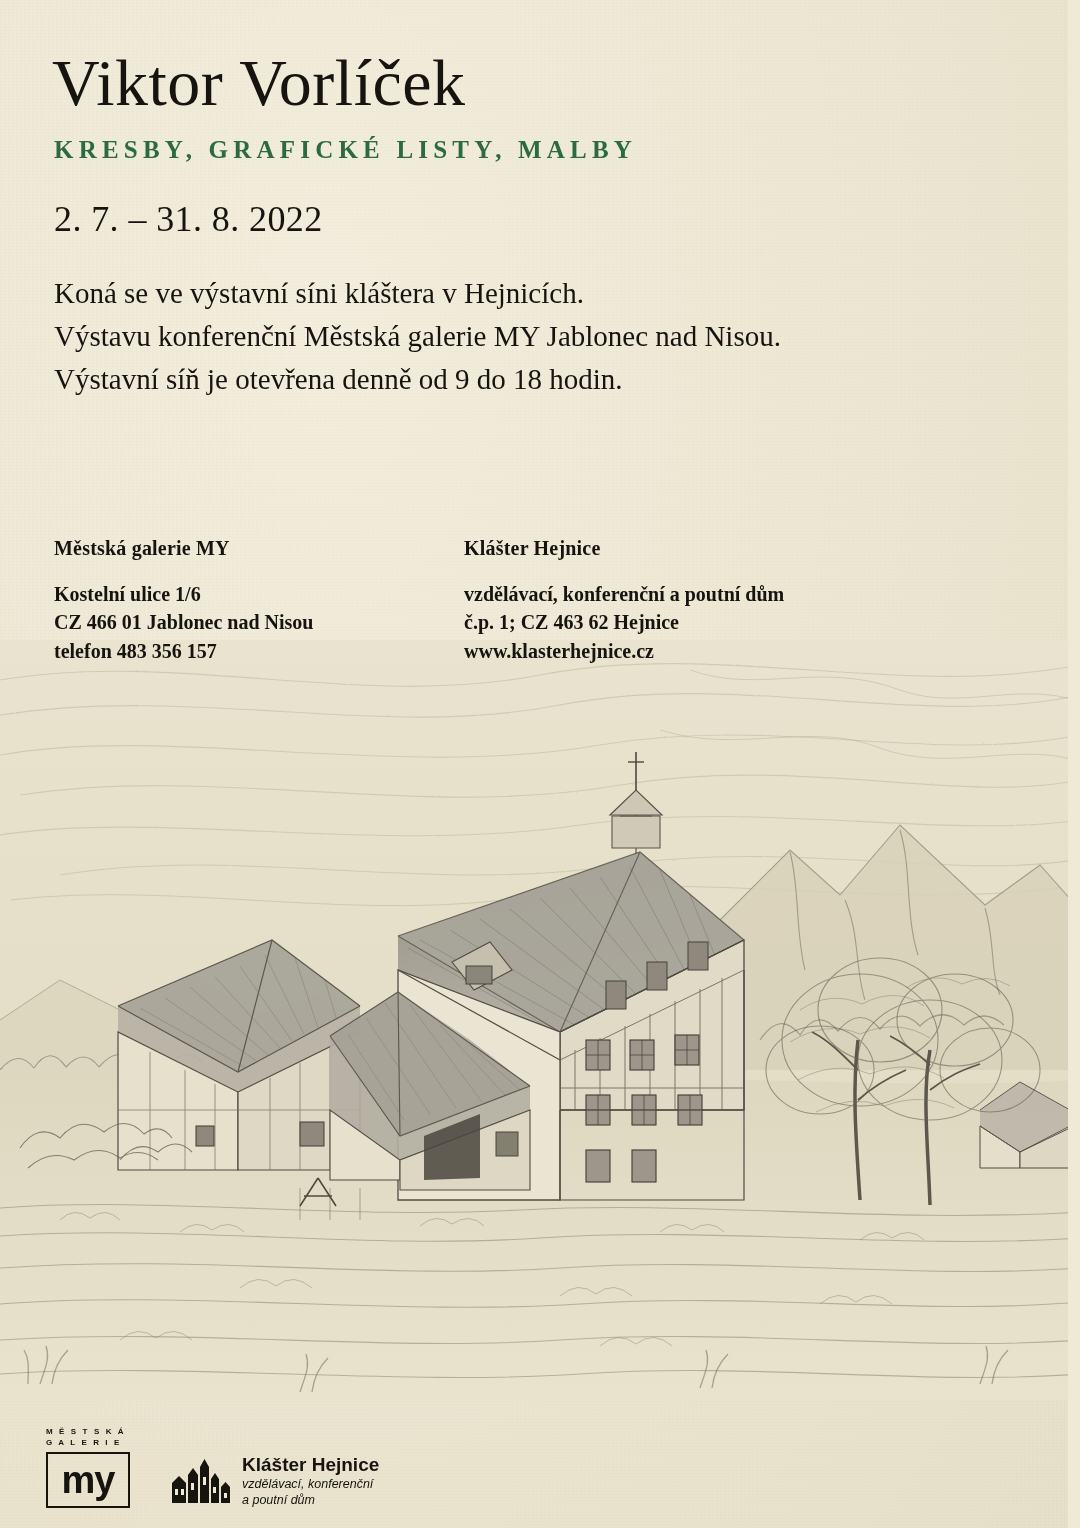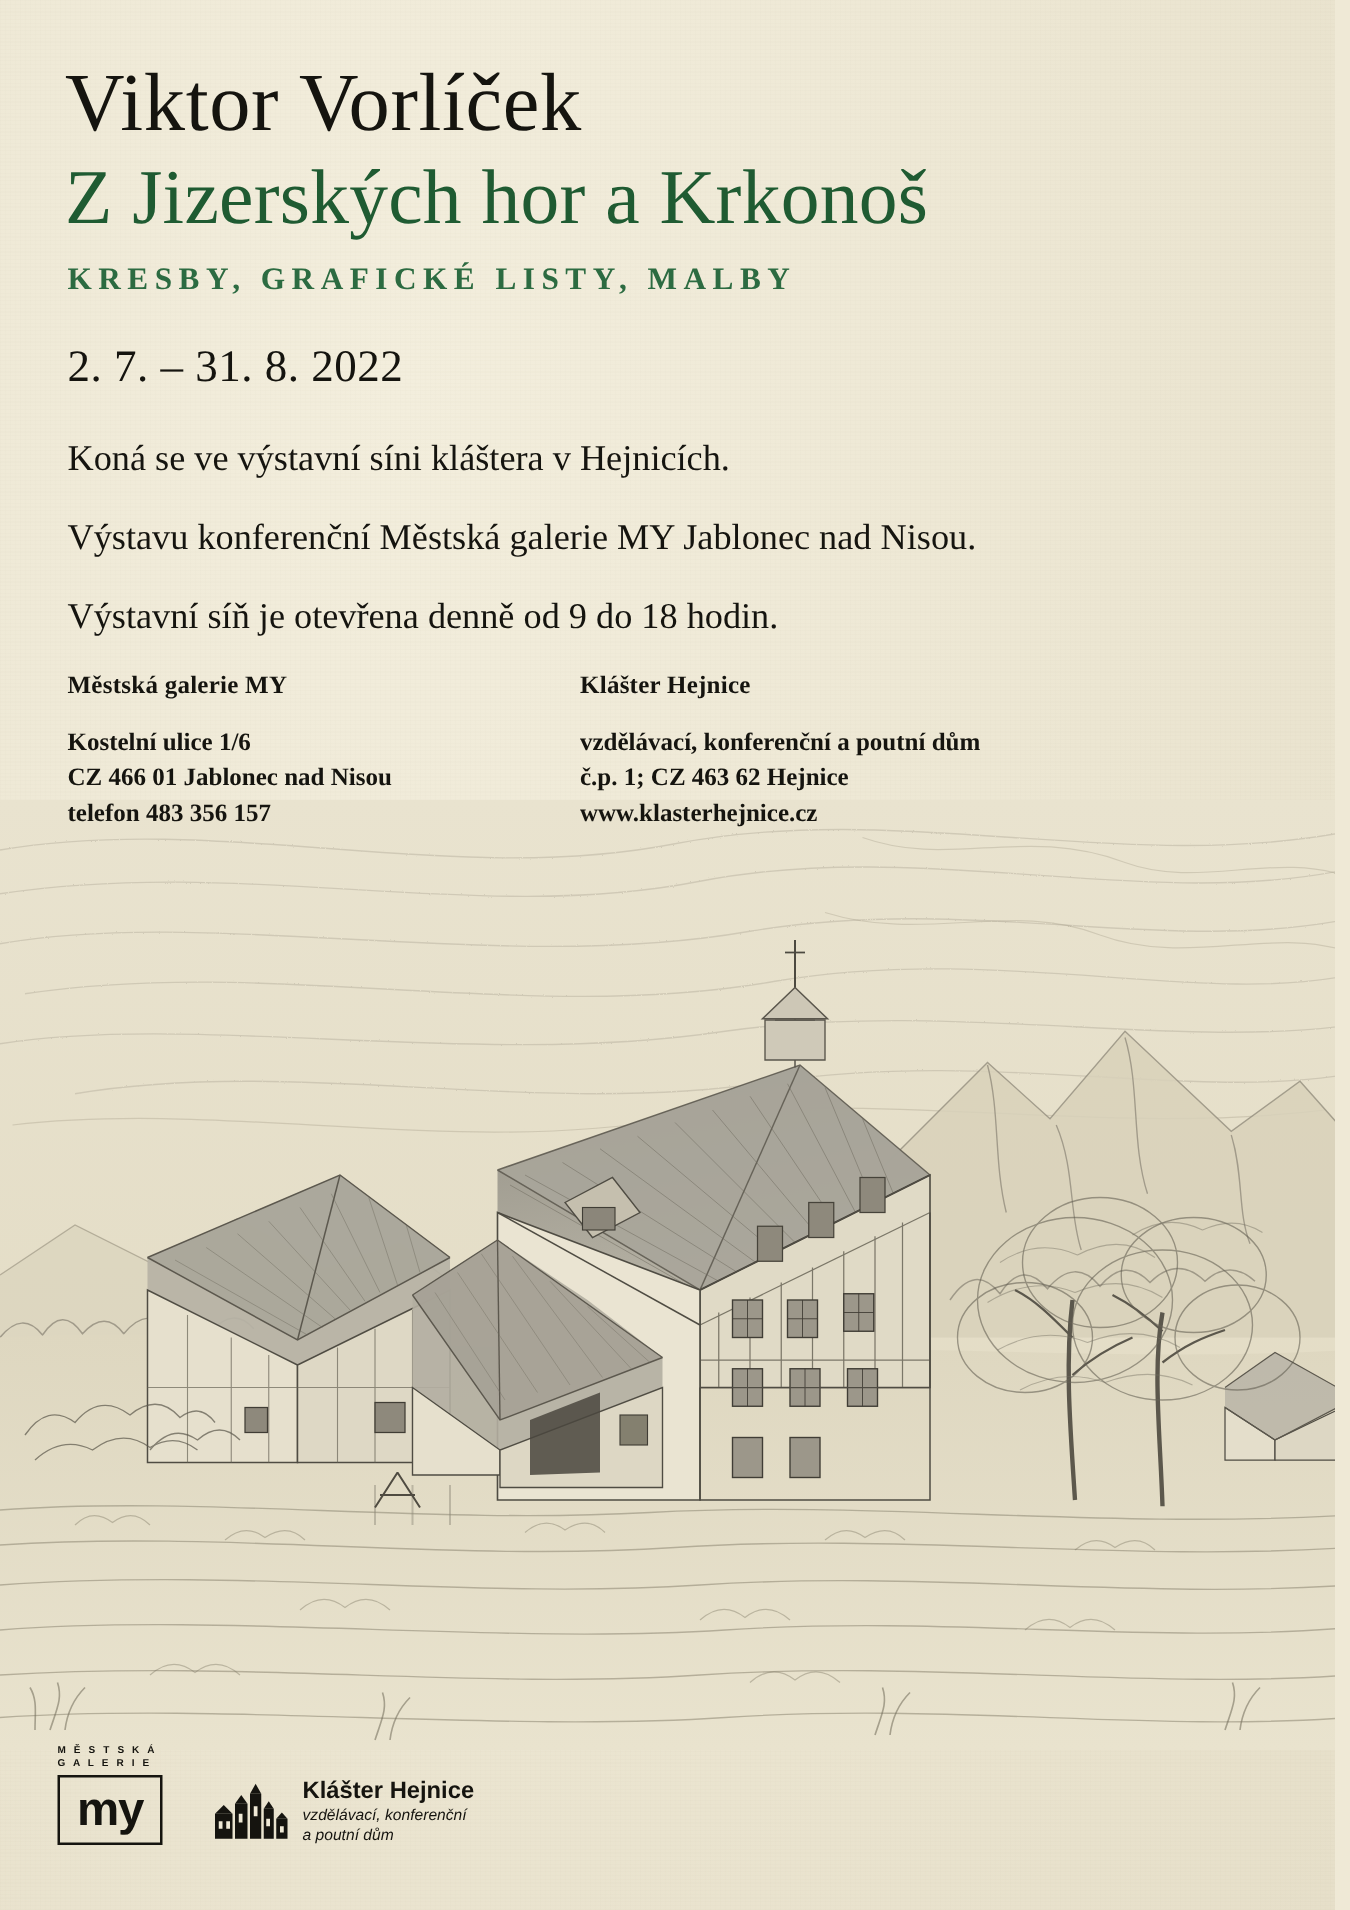--- a/index.html
+++ b/index.html
@@ -70,21 +70,21 @@
     color: #15140f;
     margin: 34px 0 0 2px;
     letter-spacing: .4px;
   }
   .info {
     margin: 32px 0 0 2px;
     font-size: 29px;
     line-height: 1.48;
     color: #15140f;
   }
-  .info div { white-space: nowrap; margin-top: 20px; }
+  .info div { white-space: nowrap; }
 
   .contacts {
     position: absolute;
     left: 54px;
     top: 537px;
     width: 980px;
     display: flex;
     z-index: 5;
   }
   .contact-col { width: 410px; }
@@ -111,21 +111,21 @@
     width: 1080px;
     height: 760px;
     z-index: 2;
   }
   .drawing svg { display: block; width: 100%; height: 100%; }
 
   
   .logos {
     position: absolute;
     left: 46px;
-    bottom: 52px;
+    bottom: 20px;
     display: flex;
     align-items: flex-end;
     gap: 40px;
     z-index: 6;
   }
   .my-logo {
     width: 84px;
     font-family: "Liberation Sans", sans-serif;
   }
   .my-logo .top-lines {
@@ -170,21 +170,20 @@
 </style>
 </head>
 <body>
 
 <div class="poster">
 
   <div class="grain"></div>
 
   <div class="text-block">
     <h1 class="artist-name">Viktor Vorlíček</h1>
-    <h2 class="exhibition-title">Z Jizerských hor a Krkonoš</h2>
     <div class="subtitle">KRESBY, GRAFICKÉ LISTY, MALBY</div>
     <div class="dates">2. 7. – 31. 8. 2022</div>
     <div class="info">
       <div>Koná se ve výstavní síni kláštera v Hejnicích.</div>
       <div>Výstavu konferenční Městská galerie MY Jablonec nad Nisou.</div>
       <div>Výstavní síň je otevřena denně od 9 do 18 hodin.</div>
     </div>
   </div>
 
   <div class="contacts">

